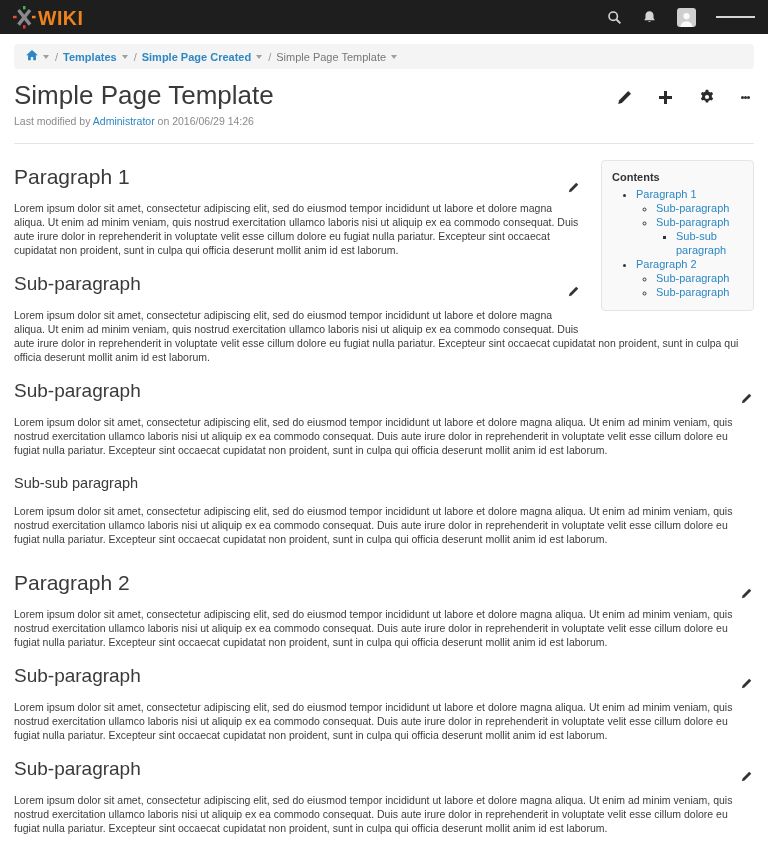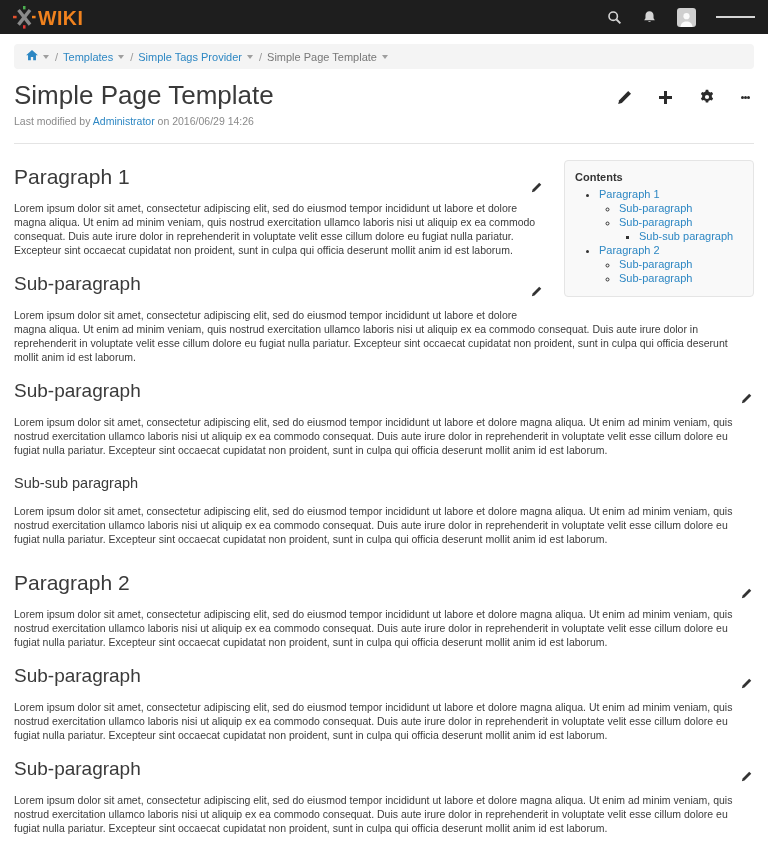--- a/index.html
+++ b/index.html
@@ -26,21 +26,21 @@
     display:inline-flex; align-items:flex-end; justify-content:center; overflow:hidden;
   }
   .burger span { display:block; width:13px; height:2px; background:#d5d5d5; margin:2.5px 0; }
 
   
   .breadcrumb {
     margin:10px 14px 0; background:#f4f4f4; border-radius:4px;
     padding:6px 12px; font-size:11px; color:#808080;
     display:flex; align-items:center; flex-wrap:wrap;
   }
-  .breadcrumb a { color:#2d87c3; }
+  .breadcrumb a { color:#2d87c3;font-weight:bold; }
   .bc-current { color:#777; }
   .caret {
     display:inline-block; width:0; height:0;
     border-left:3.5px solid transparent; border-right:3.5px solid transparent;
     border-top:4px solid #9f9f9f; margin:0 4px 0 5px;
   }
   .bc-sep { margin:0 5px 0 2px; color:#999; }
 
   
   .page-header { display:flex; justify-content:space-between; align-items:flex-start; margin:12px 14px 0; }
@@ -49,21 +49,21 @@
   .action { cursor:pointer; display:inline-flex; align-items:center; }
   .vdots i { display:block; width:3px; height:3px; border-radius:50%; background:#2b2b2b; margin:2px auto; }
   .doc-meta { margin:4px 14px 7px; font-size:10.5px; color:#8a8a8a; }
   .doc-meta a { color:#2d87c3; }
   hr.sep { margin:16px 14px 0; border:0; border-top:1px solid #e4e4e4; }
 
   
   .content { margin:0 14px; padding-top:14px; font-size:10.5px; line-height:14px; color:#3c3c3c; }
 
   .toc {
-    float:right; width:190px; background:#f9f9f9;
+    float:right; width:153px; background:#f9f9f9;
     border:1px solid #e5e5e5; border-radius:4px;
     padding:9px 10px 11px; margin:2px 0 14px 20px;
     font-size:11px;
   }
   .toc-title { font-weight:bold; color:#333; font-size:11px; margin:0 0 3px; }
   .toc ul { margin:0; padding-left:24px; list-style:disc; color:#333; }
   .toc ul ul { list-style:circle; padding-left:20px; }
   .toc ul ul ul { list-style:square; padding-left:20px; }
   .toc li { line-height:14px; }
   .toc a { color:#2d87c3; }
@@ -132,21 +132,21 @@
   <a href="#">
     <svg width="12" height="11" viewBox="0 0 16 15">
       <path d="M8 0 L16 7 H13.4 V14 H9.6 V9.6 H6.4 V14 H2.6 V7 H0 Z" fill="#2d87c3"></path>
     </svg>
   </a>
   <span class="caret"></span>
   <span class="bc-sep">/</span>
   <a href="#">Templates</a>
   <span class="caret"></span>
   <span class="bc-sep">/</span>
-  <a href="#">Simple Tags Provider</a>
+  <a href="#">Simple Page Created</a>
   <span class="caret"></span>
   <span class="bc-sep">/</span>
   <span class="bc-current">Simple Page Template</span>
   <span class="caret"></span>
 </div>
 
 <div class="page-header">
   <h1 class="doc-title">Simple Page Template</h1>
   <div class="doc-actions">
     <span class="action">

